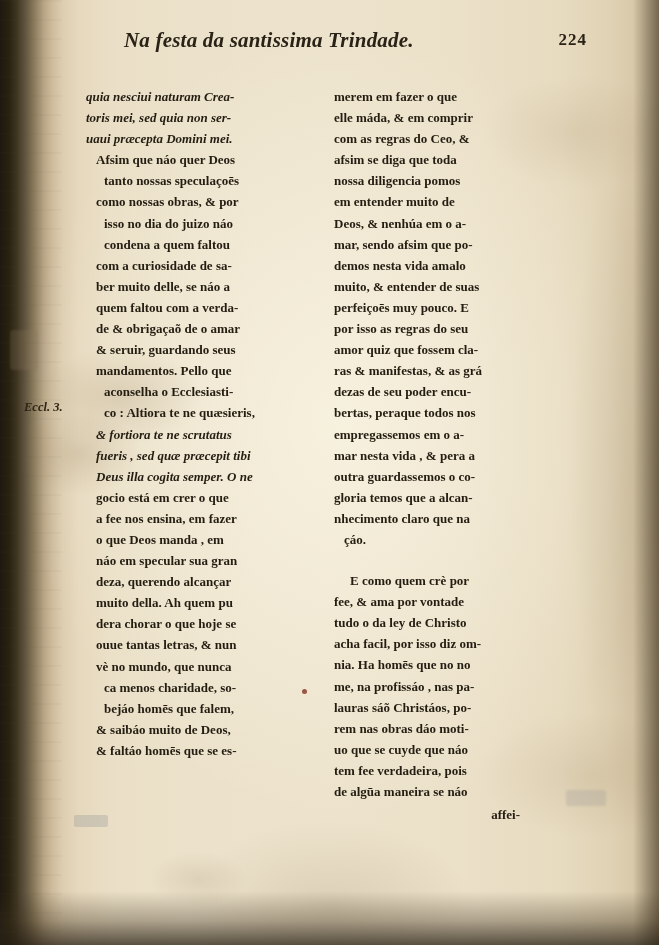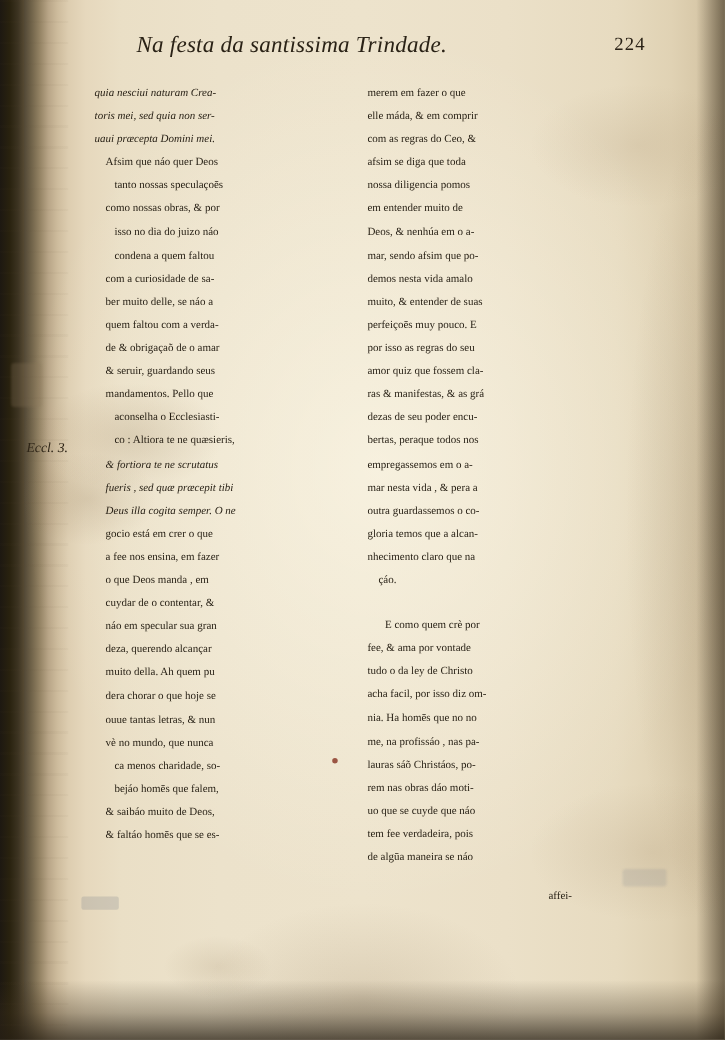--- a/index.html
+++ b/index.html
@@ -21,20 +21,21 @@
     
     background:
       radial-gradient(ellipse 70% 60% at 52% 45%, rgba(255,252,238,0.55) 0%, rgba(255,252,238,0.0) 70%),
       linear-gradient(to right,
          #2a2418 0px, #332c1f 10px, #4a4131 20px, #6d6047 28px,
          #938263 36px, #b8a587 44px, #cdbb9c 52px,
          #ddcdb0 62px, #e6d8bd 78px, #eadfc6 110px,
          #ecE2CB 200px, #edE3CC 330px, #ebE0C8 460px,
          #e7dbC0 560px, #e0d2b4 610px, #d6c6a6 640px, #cbb996 659px);
     overflow: hidden;
+    font-weight: bold;
   }
 
   
   #page::before {
     content: "";
     position: absolute;
     inset: 0;
     background:
       radial-gradient(ellipse 120px 70px at 18% 42%, rgba(150,125,90,0.22), rgba(150,125,90,0) 70%),
       radial-gradient(ellipse 90px 60px at 12% 48%, rgba(130,105,70,0.18), rgba(130,105,70,0) 70%),
@@ -86,23 +87,23 @@
   #body {
     position: absolute;
     top: 74px;
     left: 86px;
     width: 480px;
     height: 760px;
   }
 
   .col {
     position: absolute;
-    top: 0;
+    top: 12px;
     width: 212px;
-    font-size: 10px;
+    font-size: 13px;
     line-height: 21.1px;
     color: #241d12;
     text-align: justify;
   }
   #col-left  { left: 0px; }
   #col-right { left: 248px; }
 
   .ln {
     display: block;
     white-space: nowrap;
@@ -224,21 +225,20 @@
         <span class="ln i1">&amp; seruir, guardando seus</span>
         <span class="ln i1">mandamentos. Pello que</span>
         <span class="ln i2">aconselha o Ecclesiasti-</span>
         <span class="ln i2">co : Altiora te ne quæsieris,</span>
         <span class="ln it i1">&amp; fortiora te ne scrutatus</span>
         <span class="ln it i1">fueris , sed quæ præcepit tibi</span>
         <span class="ln it i1">Deus illa cogita semper. O ne</span>
         <span class="ln i1">gocio está em crer o que</span>
         <span class="ln i1">a fee nos ensina, em fazer</span>
         <span class="ln i1">o que Deos manda , em</span>
-        <span class="ln i1">cuydar de o contentar, &amp;</span>
         <span class="ln i1">náo em specular sua gran</span>
         <span class="ln i1">deza, querendo alcançar</span>
         <span class="ln i1">muito della. Ah quem pu</span>
         <span class="ln i1">dera chorar o que hoje se</span>
         <span class="ln i1">ouue tantas letras, &amp; nun</span>
         <span class="ln i1">vè no mundo, que nunca</span>
         <span class="ln i2">ca menos charidade, so-</span>
         <span class="ln i2">bejáo homēs que falem,</span>
         <span class="ln i1">&amp; saibáo muito de Deos,</span>
         <span class="ln i1">&amp; faltáo homēs que se es-</span>
@@ -270,21 +270,21 @@
         <span class="ln">fee, &amp; ama por vontade</span>
         <span class="ln">tudo o da ley de Christo</span>
         <span class="ln">acha facil, por isso diz om-</span>
         <span class="ln">nia. Ha homēs que no no</span>
         <span class="ln">me, na profissáo , nas pa-</span>
         <span class="ln">lauras sáõ Christáos, po-</span>
         <span class="ln">rem nas obras dáo moti-</span>
         <span class="ln">uo que se cuyde que náo</span>
         <span class="ln">tem fee verdadeira, pois</span>
         <span class="ln">de algūa maneira se náo</span>
-        <span class="ln" style="text-align: right; padding-left: 0px; padding-right: 26px; margin-top: 14px;">affei-</span>
+        <span class="ln" style="text-align: right; padding-left: 0px; padding-right: 26px; margin-top: 2px;">affei-</span>
       </div>
   </div>
 
   <div id="ink-mark"></div>
   <div id="smudge-1"></div>
   <div id="smudge-2"></div>
 
   <div id="right-shadow"></div>
   <div id="bottom-shadow"></div>
 </div>

